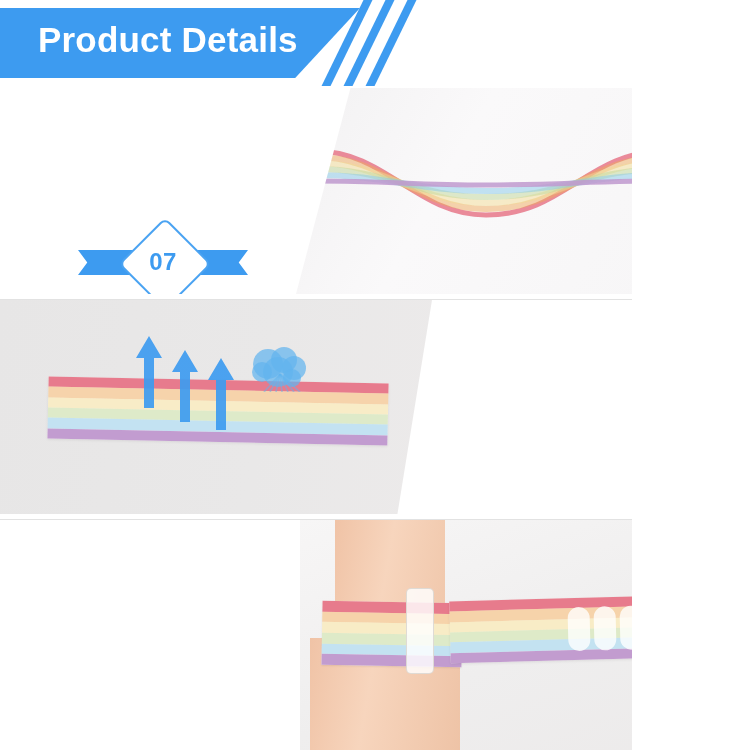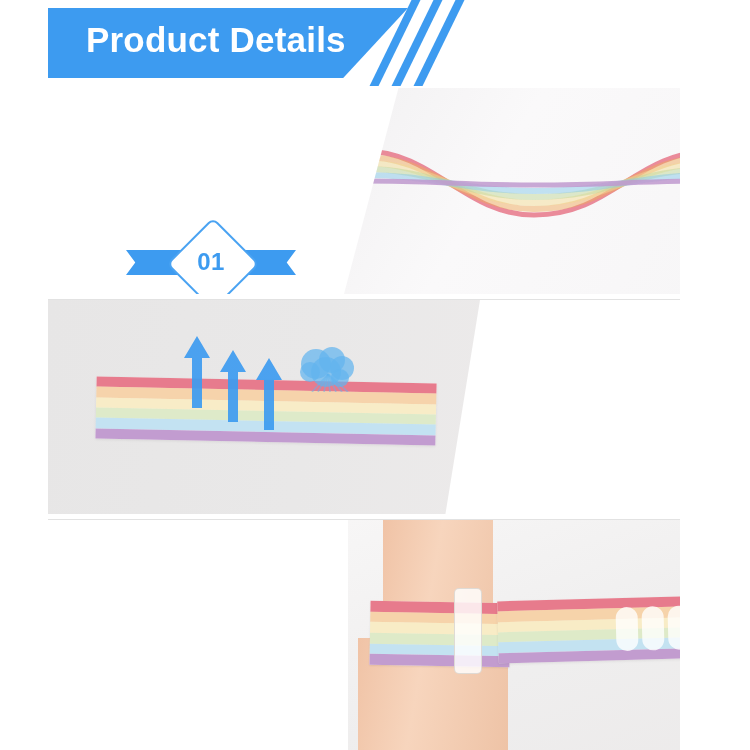--- a/index.html
+++ b/index.html
@@ -9,21 +9,20 @@
   }
   body {
     font-family: "Liberation Sans", sans-serif;
   }
   #page {
     position: relative;
     width: 632px;
     height: 750px;
     background: #ffffff;
     overflow: hidden;
-    margin-left: 48px;
   }
 
   
   .header {
     position: absolute;
     left: 0; top: 0;
     width: 750px;
     height: 86px;
     overflow: hidden;
   }
@@ -301,21 +300,21 @@
             <path d="M0 29 C 70 29, 100 45, 170 45 C 250 45, 270 29, 350 29 C 395 29, 410 45, 430 45" stroke="#7cc3e8" stroke-width="6" opacity="0.5"></path>
             <path d="M0 35 C 70 35, 100 39, 170 39 C 250 39, 270 35, 350 35 C 395 35, 410 39, 430 39" stroke="#b98ec9" stroke-width="5" opacity="0.85"></path>
           </g>
       </svg>
     </div>
     <div class="badge badge-1">
       <div class="badge-mark">
         <div class="ribbon left"></div>
         <div class="ribbon right"></div>
         <div class="diamond"></div>
-        <div class="badge-num">01</div>
+        <div class="badge-num">07</div>
       </div>
 
     </div>
   </div>
   <div class="divider" style="top:299px;"></div>
 
   <div class="panel panel-2">
     <div class="photo photo-2">
       <div class="flatband">
         <div class="band-stripes">

